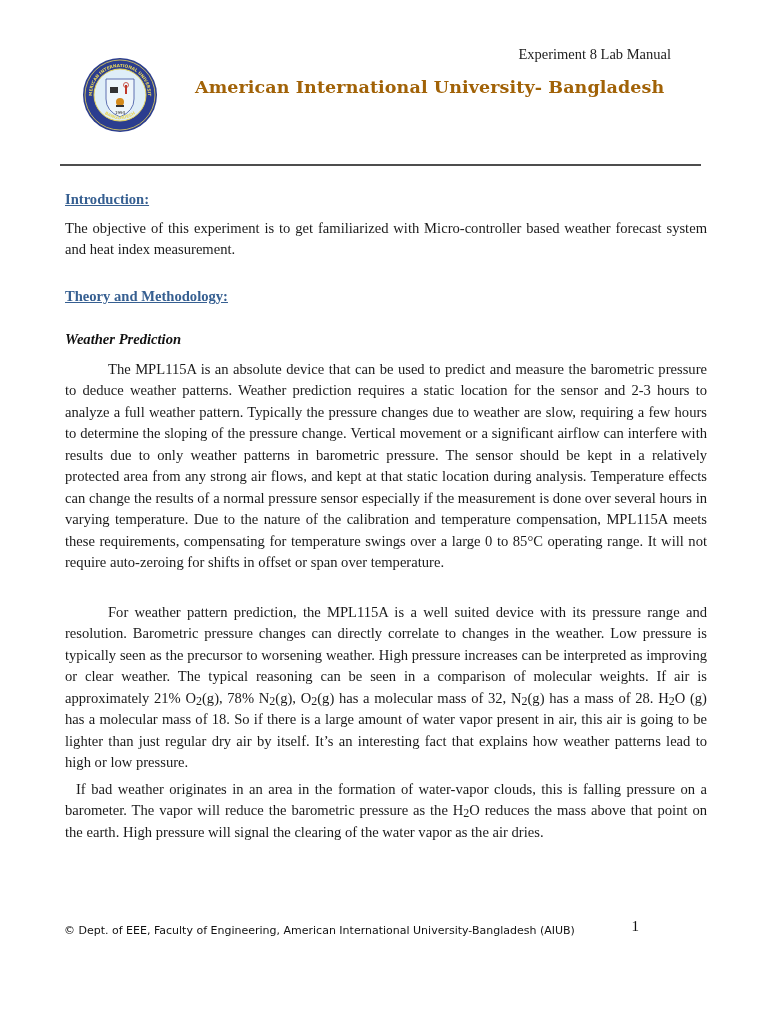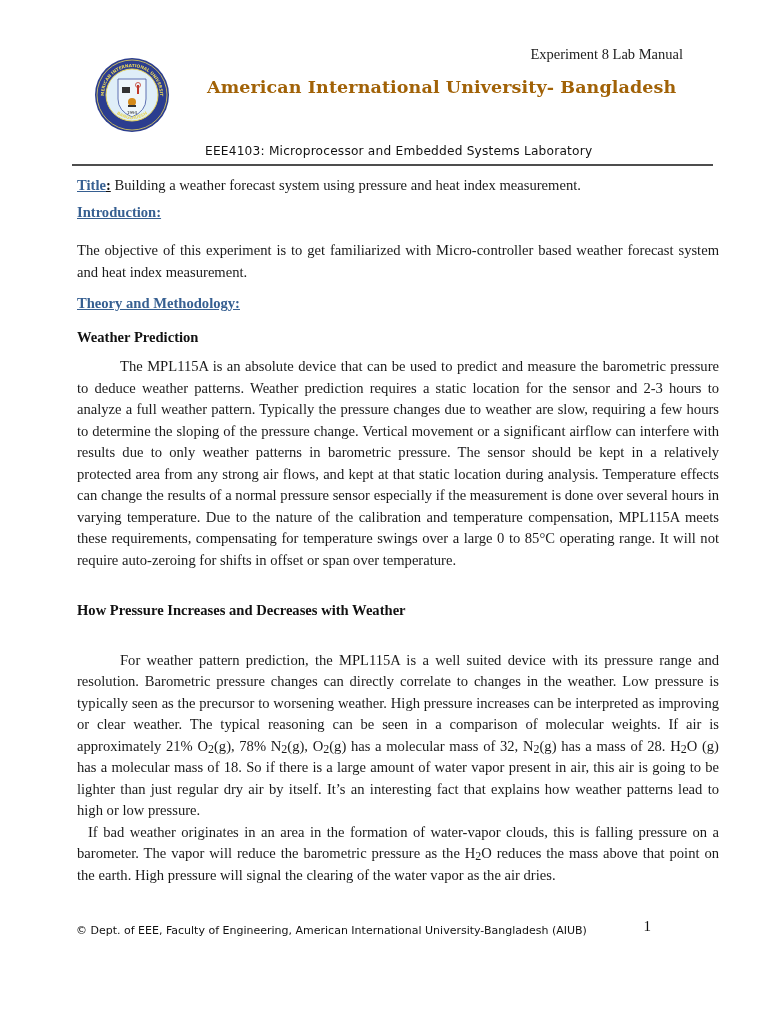--- a/index.html
+++ b/index.html
@@ -1,41 +1,41 @@
 <!DOCTYPE html>
 <html><head>
 <meta charset="utf-8">
 <style>
   html, body { margin:0; padding:0; background:#ffffff; }
   body { width:768px; height:1024px; position:relative; overflow:hidden; font-family:"Liberation Serif", "DejaVu Serif", serif; color:#1a1a1a; }
-  .page { position:absolute; left:16px; top:0; width:752px; height:1024px; }
+  .page { position:absolute; left:4px; top:0; width:752px; height:1024px; }
 
   .exp-label { position:absolute; top:46px; right:85px; font-size:14.5px; color:#222; }
 
   .logo { position:absolute; left:78px; top:57px; width:76px; height:76px; }
 
   .univ { position:absolute; left:191px; top:77px; font-family:"DejaVu Serif", serif; font-weight:bold; font-size:17.5px; color:#a16207; letter-spacing:0.1px; }
   .dept { position:absolute; left:182px; top:114px; font-family:"DejaVu Serif", serif; font-weight:bold; font-size:12.6px; color:#111; }
   .course { position:absolute; left:189px; top:144px; font-family:"DejaVu Sans", sans-serif; font-size:12.2px; color:#111; letter-spacing:0.2px; }
   .rule { position:absolute; left:56px; top:164px; width:641px; height:2px; background:#4d4d4d; }
 
   .content { position:absolute; left:61px; top:175px; width:642px; font-size:14.6px; line-height:21.5px; }
   .heading-blue { color:#365f91; font-weight:bold; text-decoration:underline; text-decoration-color:#365f91; }
   .title-line { margin:0; }
   .title-line .colon { color:#111; font-weight:bold; text-decoration:underline; }
-  .intro-h { margin-top:5px; }
+  .intro-h { margin-top:14px; }
   .p { margin:0; text-align:justify; }
-  .intro-p { margin-top:17px; }
-  .theory-h { margin-top:10px; }
+  .intro-p { margin-top:7px; }
+  .theory-h { margin-top:25px; }
   .sub-h { font-weight:bold; color:#111; }
-  .wp-h { margin-top:12px; }
+  .wp-h { margin-top:22px;font-style:italic; }
   .wp-p { margin-top:8px; text-indent:43px; }
   .hp-h { margin-top:29px; }
   .hp-p { margin-top:28px; text-indent:43px; }
-  .bad-p { text-indent:11px; }
+  .bad-p { margin-top:5px; text-indent:11px; }
   sub { font-size:12px; vertical-align:-2px; line-height:0; }
 
   .footer { position:absolute; left:60px; top:924px; font-family:"DejaVu Sans", sans-serif; font-size:11px; color:#111; }
   .page-num { position:absolute; right:117px; top:918px; font-size:15px; color:#111; }
 </style>
 </head>
 <body>
 
 <div class="page">
 
@@ -58,36 +58,33 @@
         <textPath href="#arcTop" startOffset="50%" text-anchor="middle">AMERICAN INTERNATIONAL UNIVERSITY</textPath>
       </text>
       <path id="arcBot" d="M14 44 A25 25 0 0 0 62 44" fill="none"></path>
       <text font-size="4.3" fill="#e8d65a" font-family="DejaVu Sans, sans-serif" font-weight="bold">
         <textPath href="#arcBot" startOffset="50%" text-anchor="middle">BANGLADESH</textPath>
       </text>
     </svg>
   </div>
 
   <div class="univ">American International University- Bangladesh</div>
-  <div class="course">EEE4103: Microprocessor and Embedded Systems Laboratory</div>
   <div class="rule"></div>
 
   <div class="content">
 
-    <p class="title-line"><span class="heading-blue">Title</span><span class="colon">:</span><span> Building a weather forecast system using pressure and heat index measurement.</span></p>
 
     <div class="intro-h"><span class="heading-blue">Introduction:</span></div>
     <p class="p intro-p">The objective of this experiment is to get familiarized with Micro-controller based weather forecast system and heat index measurement.</p>
 
     <div class="theory-h"><span class="heading-blue">Theory and Methodology:</span></div>
 
     <div class="sub-h wp-h">Weather Prediction</div>
     <p class="p wp-p">The MPL115A is an absolute device that can be used to predict and measure the barometric pressure to deduce weather patterns. Weather prediction requires a static location for the sensor and 2-3 hours to analyze a full weather pattern. Typically the pressure changes due to weather are slow, requiring a few hours to determine the sloping of the pressure change. Vertical movement or a significant airflow can interfere with results due to only weather patterns in barometric pressure. The sensor should be kept in a relatively protected area from any strong air flows, and kept at that static location during analysis. Temperature effects can change the results of a normal pressure sensor especially if the measurement is done over several hours in varying temperature. Due to the nature of the calibration and temperature compensation, MPL115A meets these requirements, compensating for temperature swings over a large 0 to 85°C operating range. It will not require auto-zeroing for shifts in offset or span over temperature.</p>
 
-    <div class="sub-h hp-h">How Pressure Increases and Decreases with Weather</div>
     <p class="p hp-p"><span>For weather pattern prediction, the MPL115A is a well suited device with its pressure range and resolution. Barometric pressure changes can directly correlate to changes in the weather. Low pressure is typically seen as the precursor to worsening weather. High pressure increases can be interpreted as improving or clear weather.   The typical reasoning can be seen in a comparison of molecular weights. If air is approximately 21% O</span><sub>2</sub><span>(g), 78% N</span><sub>2</sub><span>(g), O</span><sub>2</sub><span>(g) has a molecular mass of 32, N</span><sub>2</sub><span>(g) has a mass of 28. H</span><sub>2</sub><span>O (g) has a molecular mass of 18.   So if there is a large amount of water vapor present in air, this air is going to be lighter than just regular dry air by itself. It’s an interesting fact that explains how weather patterns lead to high or low pressure.</span></p>
 
     <p class="p bad-p"><span>If bad weather originates in an area in the formation of water-vapor clouds, this is falling pressure on a barometer. The vapor will reduce the barometric pressure as the H</span><sub>2</sub><span>O reduces the mass above that point on the earth. High pressure will signal the clearing of the water vapor as the air dries.</span></p>
   </div>
 
   <div class="footer">© Dept. of EEE, Faculty of Engineering, American International University-Bangladesh (AIUB)</div>
   <div class="page-num">1</div>
 </div>
 
 </body></html>

